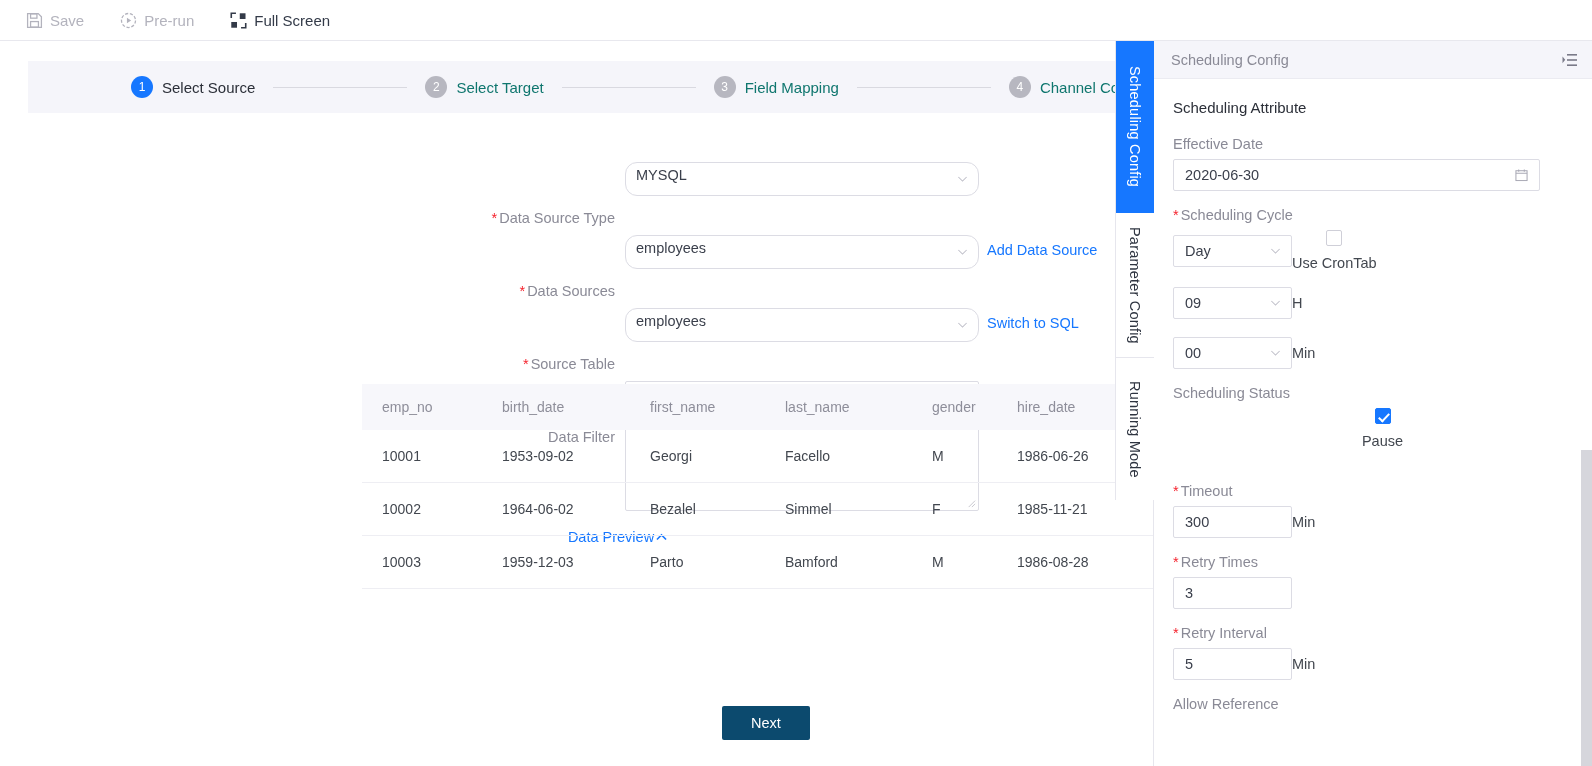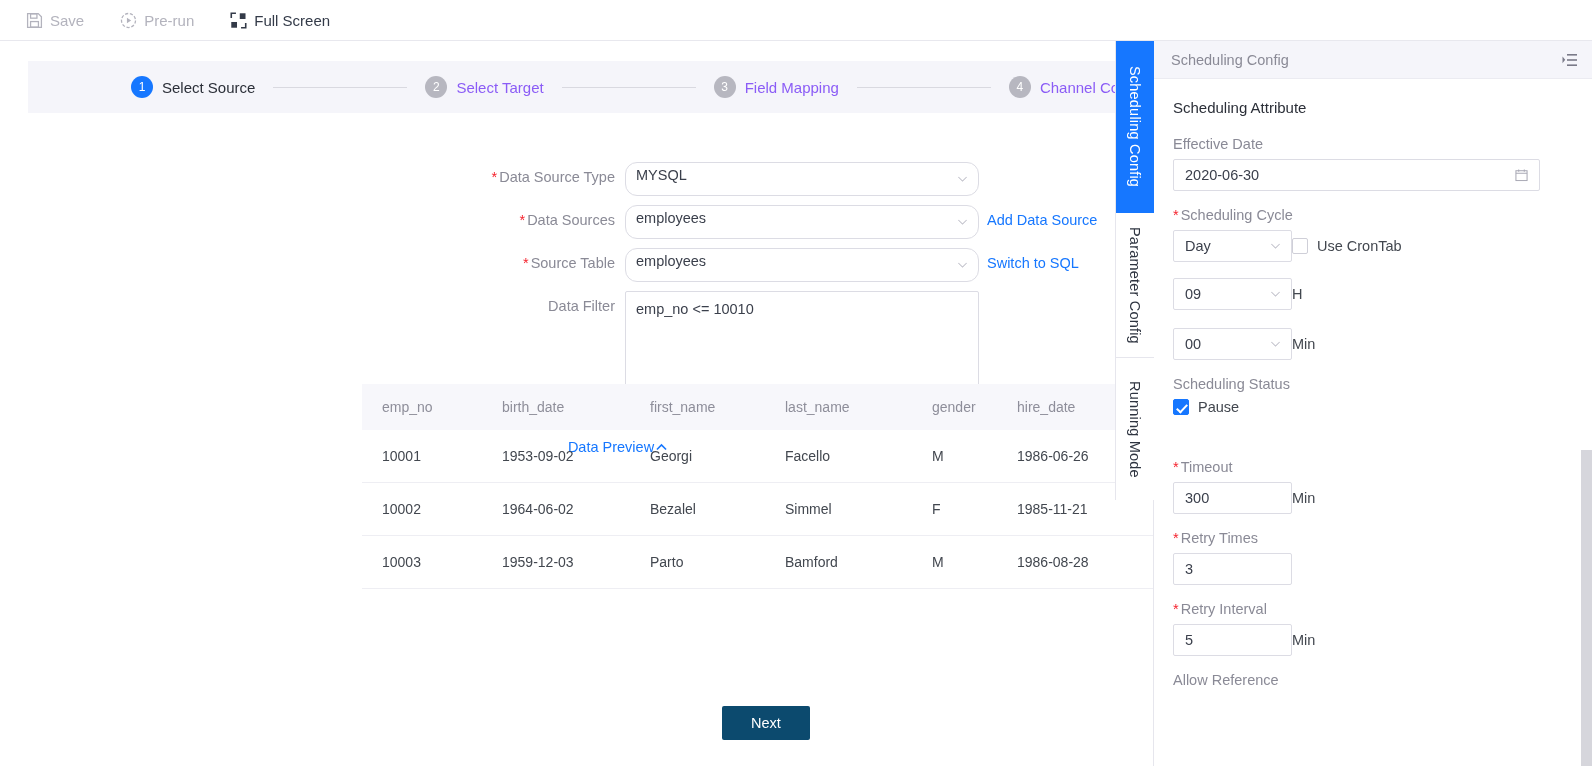--- a/index.html
+++ b/index.html
@@ -44,36 +44,37 @@
     overflow: hidden;
   }
   .step { display: flex; align-items: center; gap: 9px; white-space: nowrap; }
   .step-num {
     width: 22px; height: 22px; border-radius: 50%;
     display: flex; align-items: center; justify-content: center;
     color: #fff; font-size: 12px; line-height: 1;
     background: #b7b7c0;
   }
   .step.active .step-num { background: #1677ff; }
-  .step-label { font-size: 15px; color: #8b5cf6; }
+  .step-label { font-size: 15px; color: #0f766e; }
   .step.active .step-label { color: #2b2f38; }
   .step-line {
     width: 134px; height: 1px; background: #d9d9e0;
     margin: 0 18px; flex: none;
   }
 
   
   .main { position: absolute; left: 0; top: 113px; width: 1160px; height: 653px; background: #fff; }
 
   .form-row { display: flex; align-items: flex-start; margin-bottom: 9px; }
   .form-label {
     width: 625px; text-align: right;
     padding-right: 10px; padding-top: 7px;
     font-size: 14.5px; color: #8a8a96;
     white-space: nowrap;
+    margin-top: 41px;
   }
   .req { color: #f5222d; margin-right: 2px; font-family: "Liberation Sans", sans-serif; }
 
   .select-box {
     position: relative;
     width: 354px; height: 34px;
     border: 1px solid #dcdce4;
     border-radius: 12px;
     background: #fff;
     display: flex; align-items: center;
@@ -216,21 +217,21 @@
     padding: 0 30px 0 11px;
     font-size: 14.5px; color: #3a3f4b;
     position: relative;
   }
   .pf-input.small { width: 119px; }
   .pf-input.tiny { width: 119px; padding-right: 11px; }
   .cal-icon { position: absolute; right: 11px; top: 50%; transform: translateY(-50%); width: 13px; height: 13px; }
   .pf-inline { display: flex; align-items: center; }
   .pf-unit { font-size: 14.5px; color: #42474f; }
 
-  .cbx-wrap { display: flex; align-items: center; gap: 9px; cursor: pointer; }
+  .cbx-wrap { display: flex; align-items: center; gap: 9px; cursor: pointer; flex-direction: column; }
   .cbx {
     width: 16px; height: 16px; border: 1px solid #cfcfd8;
     border-radius: 2px; background: #fff; flex: none;
     position: relative;
   }
   .cbx.checked { background: #1677ff; border-color: #1677ff; }
   .cbx.checked::after {
     content: ""; position: absolute;
     left: 5px; top: 1.5px; width: 4px; height: 9px;
     border: solid #fff; border-width: 0 2px 2px 0;
@@ -465,21 +466,21 @@
     </div>
 
     <div class="pf-group">
       <div class="pf-label">Scheduling Status</div>
       <div class="cbx-wrap">
         <div class="cbx checked"></div>
         <span class="cbx-label">Pause</span>
       </div>
     </div>
 
-    <div class="pf-group" style="margin-top:44px">
+    <div class="pf-group" style="margin-top:34px">
       <div class="pf-label"><span class="req">*</span><span>Timeout</span></div>
       <div class="pf-inline">
         <div class="pf-input tiny">
           <span>300</span>
         </div>
         <span class="pf-unit">Min</span>
       </div>
     </div>
 
     <div class="pf-group">

